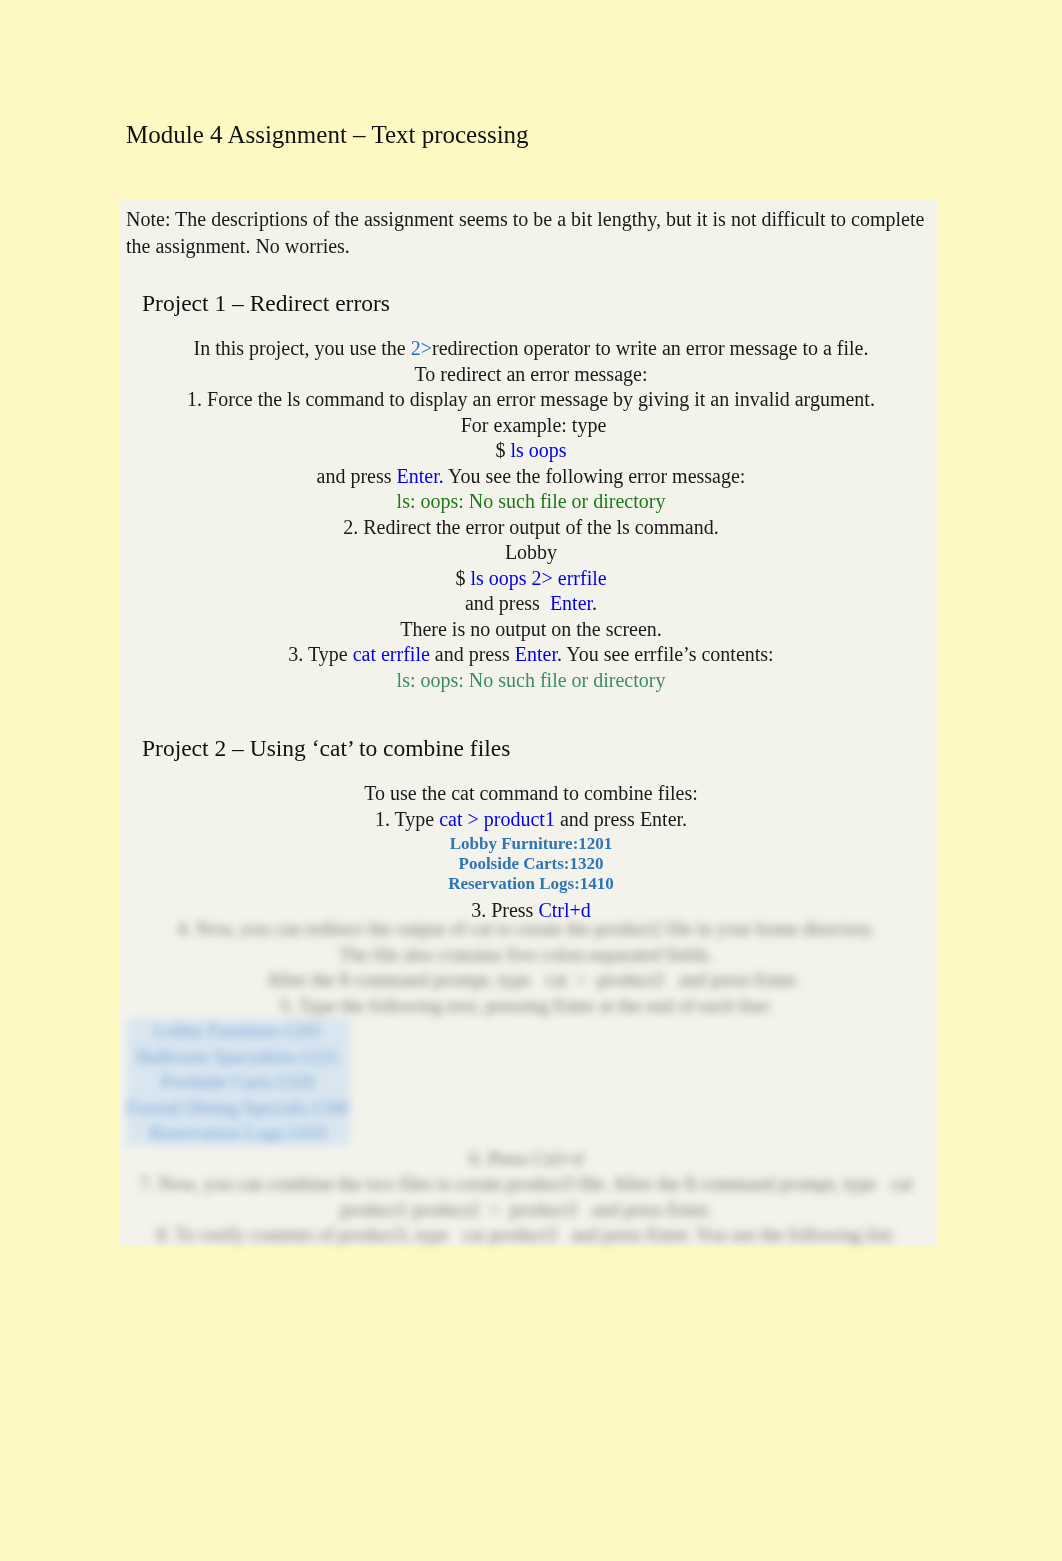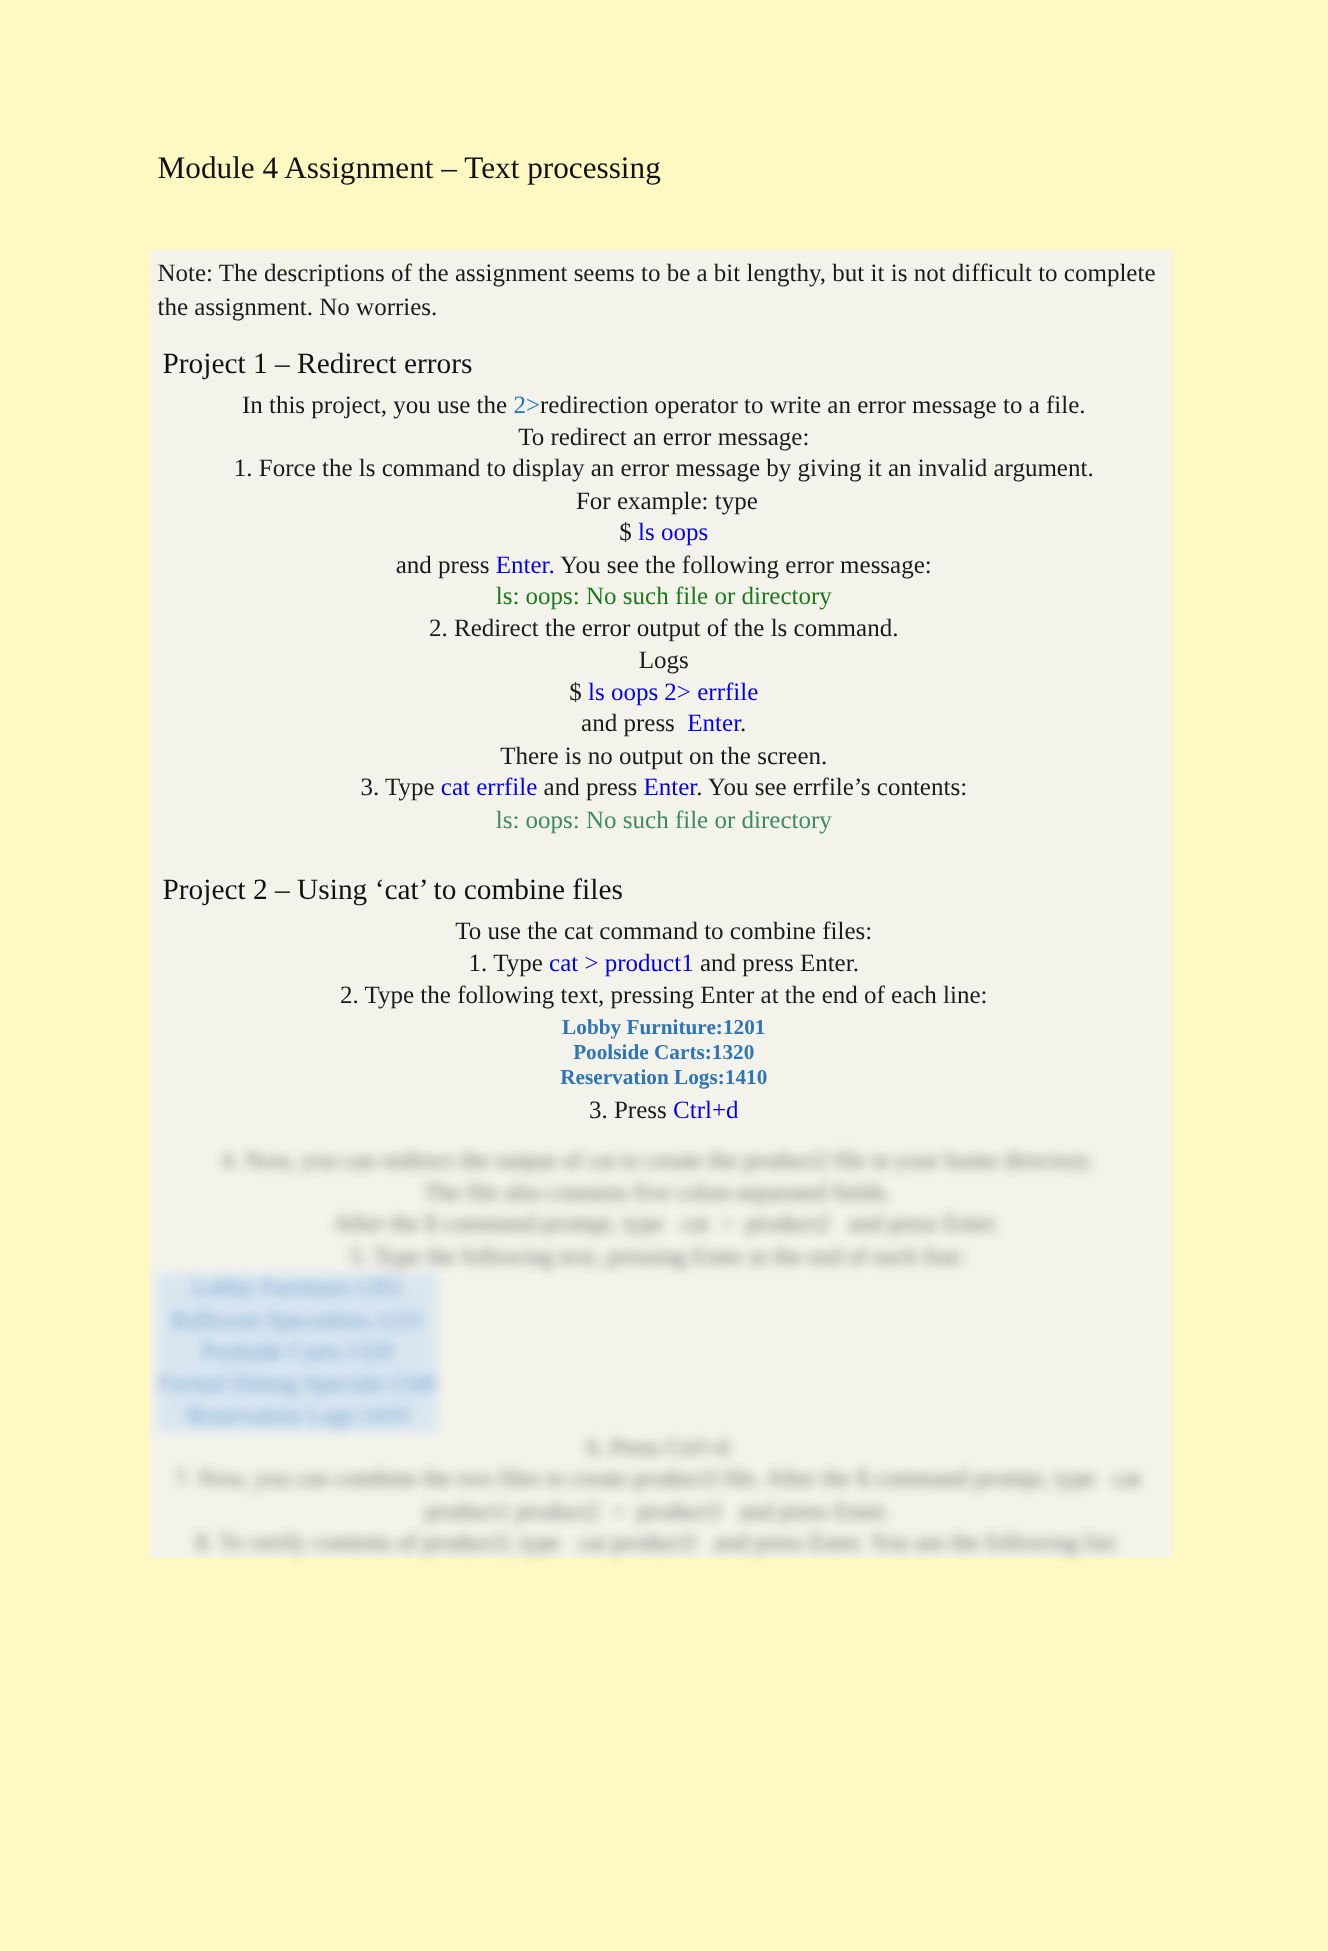--- a/index.html
+++ b/index.html
@@ -59,21 +59,21 @@
   .para {
     font-size: 20px;
     line-height: 27px;
     margin: 0;
     color: #1a1a1a;
   }
 
   .heading-2 {
     font-size: 23.5px;
     line-height: 34px;
-    margin: 4px;
+    margin: 16px;
     font-weight: normal;
     color: #111111;
   }
 
   .line {
     font-size: 20px;
     line-height: 25.5px;
     margin: 0;
     white-space: pre-wrap;
     color: #1a1a1a;
@@ -139,41 +139,40 @@
     <p class="line">1. Force the ls command to display an error message by giving it an invalid argument.</p>
     <p class="line"> For example: type</p>
 
     <p class="line"><span>$ </span><span class="cmd">ls oops</span></p>
 
     <p class="line"><span>and press </span><span class="cmd">Enter.</span><span> You see the following error message:</span></p>
 
     <p class="line err">ls: oops: No such file or directory</p>
 
     <p class="line">2. Redirect the error output of the ls command.</p>
-    <p class="line">Logs</p>
+    <p class="line">Lobby</p>
 
     <p class="line"><span>$ </span><span class="cmd">ls oops 2&gt; errfile</span></p>
 
     <p class="line"><span>and press  </span><span class="cmd">Enter</span><span>.</span></p>
 
     <p class="line">There is no output on the screen.</p>
 
     <p class="line"><span>3. Type </span><span class="cmd">cat errfile</span><span> and press </span><span class="cmd">Enter</span><span>. You see errfile’s contents:</span></p>
 
     <p class="line err2">ls: oops: No such file or directory</p>
 
     <div class="spacer-md"></div>
 
     <h2 class="heading-2">Project 2 – Using ‘cat’ to combine files</h2>
 
     <p class="line">To use the cat command to combine files:</p>
 
     <p class="line"><span>1. Type </span><span class="cmd">cat &gt; product1</span><span> and press Enter.</span></p>
 
-    <p class="line">2. Type the following text, pressing Enter at the end of each line:</p>
 
     <div class="list-block">
       <p class="line lst">Lobby Furniture:1201</p>
       <p class="line lst">Poolside Carts:1320</p>
       <p class="line lst">Reservation Logs:1410</p>
     </div>
 
     <p class="line" style="margin-top:4px"><span>3. Press </span><span class="cmd">Ctrl+d</span></p>
 
   </div>

